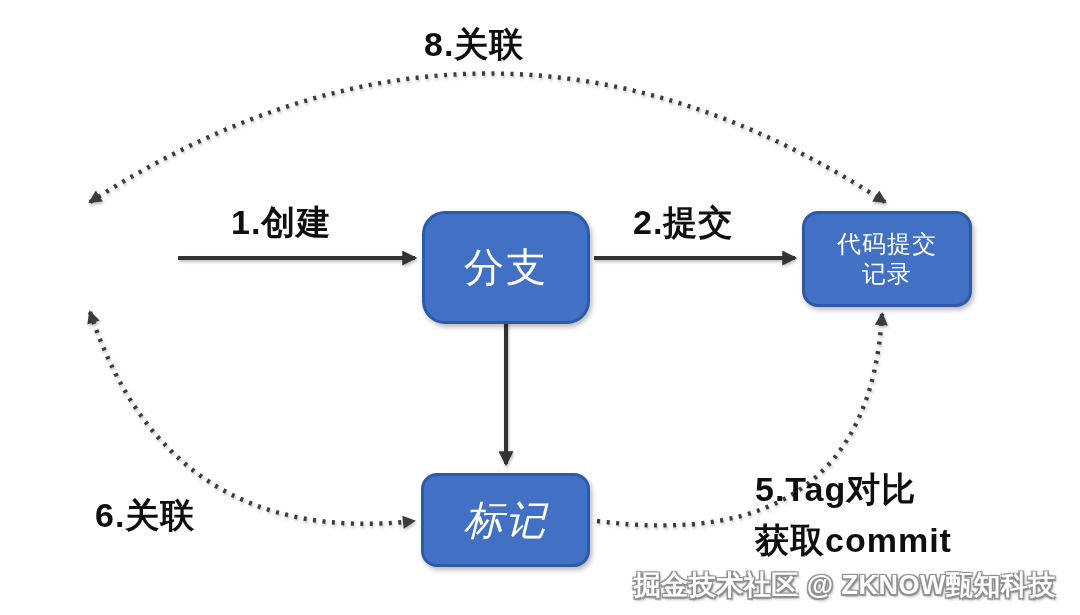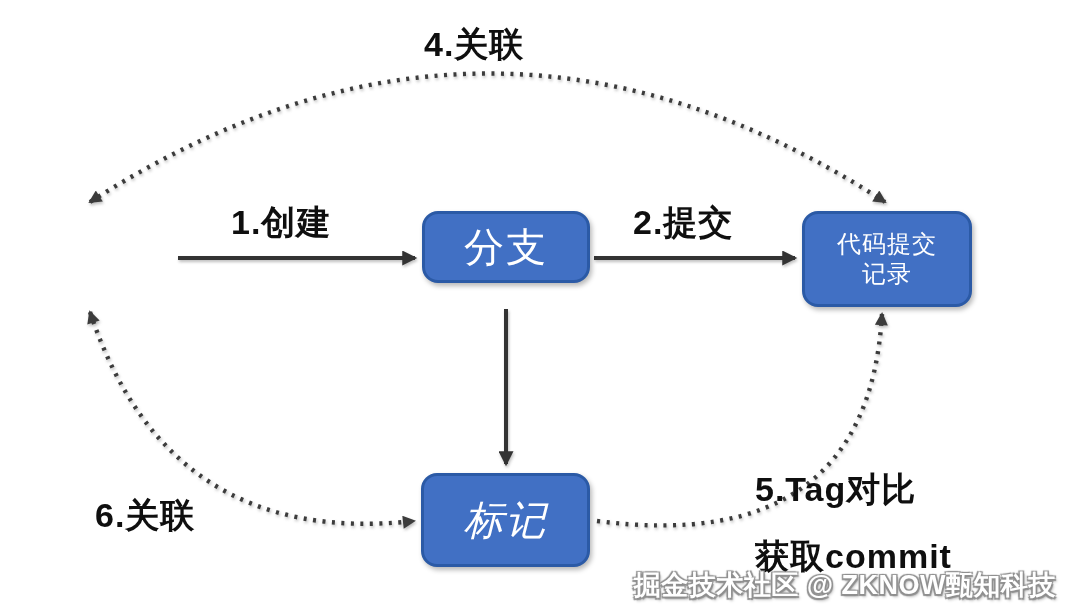--- a/index.html
+++ b/index.html
@@ -32,41 +32,41 @@
     background: var(--node-fill);
     border: 3px solid var(--node-border);
     border-radius: 16px;
     color: var(--node-text);
     display: flex; align-items: center; justify-content: center;
     font-size: 40px; font-weight: 500; letter-spacing: 2px;
     text-align: center;
     box-shadow: 2px 3px 5px rgba(0,0,0,0.28);
   }
   .node-work   { left: 8px;   top: 211px; width: 165px; height: 94px; }
-  .node-branch { left: 422px; top: 211px; width: 168px; height: 72px; }
+  .node-branch { left: 422px; top: 211px; width: 168px; height: 113px; border-radius: 23px; }
   .node-commit {
     left: 802px; top: 211px; width: 170px; height: 96px;
     font-size: 24px; line-height: 1.25; padding: 0 27px; letter-spacing: 1px;
   }
   .node-tag    { left: 421px; top: 473px; width: 169px; height: 94px; font-style: italic; }
   .elabel {
     position: absolute;
     font-size: 34px; font-weight: 600;
     color: var(--label-text);
     letter-spacing: 1px;
     white-space: nowrap;
     line-height: 1.15;
   }
   .l-create       { left: 231px; top: 203px; }
   .l-commit       { left: 633px; top: 203px; }
   .l-assoc-top    { left: 424px; top: 25px; }
   .l-tag-action   { left: 517px; top: 364px; }
   .l-assoc-bottom { left: 95px;  top: 496px; }
   .l-compare      { left: 755px; top: 470px; }
-  .l-compare .line2 { margin-top: 28px; }
+  .l-compare .line2 { margin-top: 12px; }
   .watermark {
     position: absolute;
     right: 24px; bottom: 12px;
     font-size: 27px; font-weight: 700;
     letter-spacing: 0.5px;
     color: #ffffff;
     text-shadow:
       -1.5px -1.5px 1px #8f8f8f,
        1.5px -1.5px 1px #8f8f8f,
       -1.5px  1.5px 1px #8f8f8f,
@@ -111,21 +111,21 @@
   <div class="node node-branch">分支</div>
 
   <div class="node node-commit">代码提交记录</div>
 
   <div class="node node-tag">标记</div>
 
   <div class="elabel l-create">1.创建</div>
 
   <div class="elabel l-commit">2.提交</div>
 
-  <div class="elabel l-assoc-top">4.关联</div>
+  <div class="elabel l-assoc-top">8.关联</div>
 
 
   <div class="elabel l-assoc-bottom">6.关联</div>
 
   <div class="elabel l-compare">
     <div class="line1">5.Tag对比</div>
     <div class="line2">获取commit</div>
   </div>
 
   <div class="watermark">掘金技术社区 @ ZKNOW甄知科技</div>

